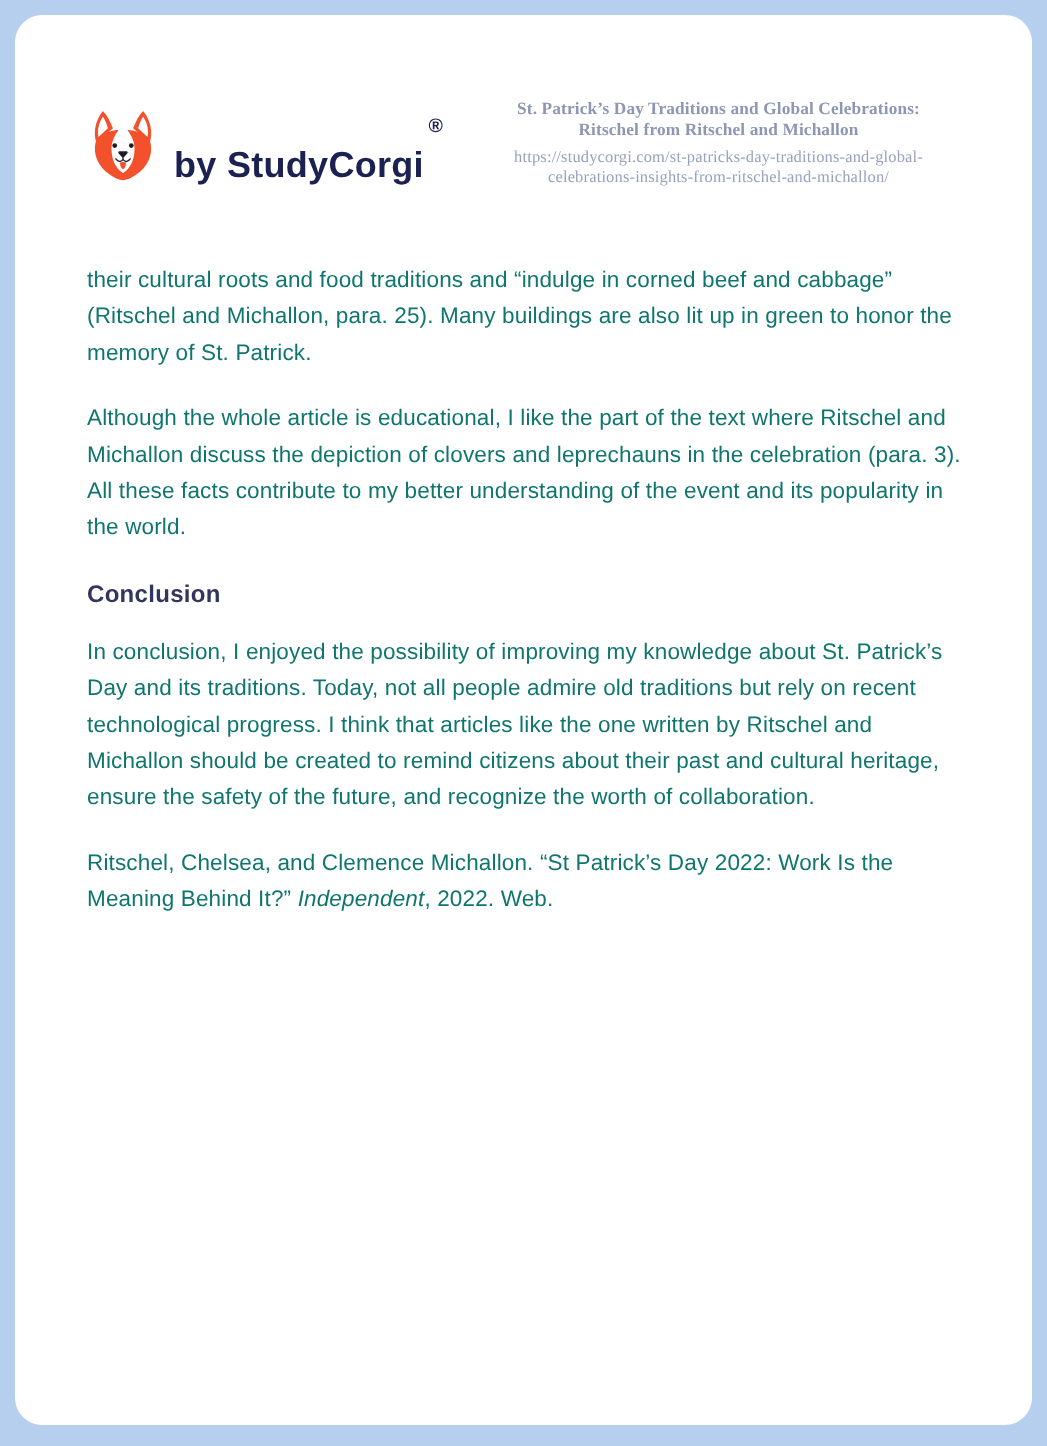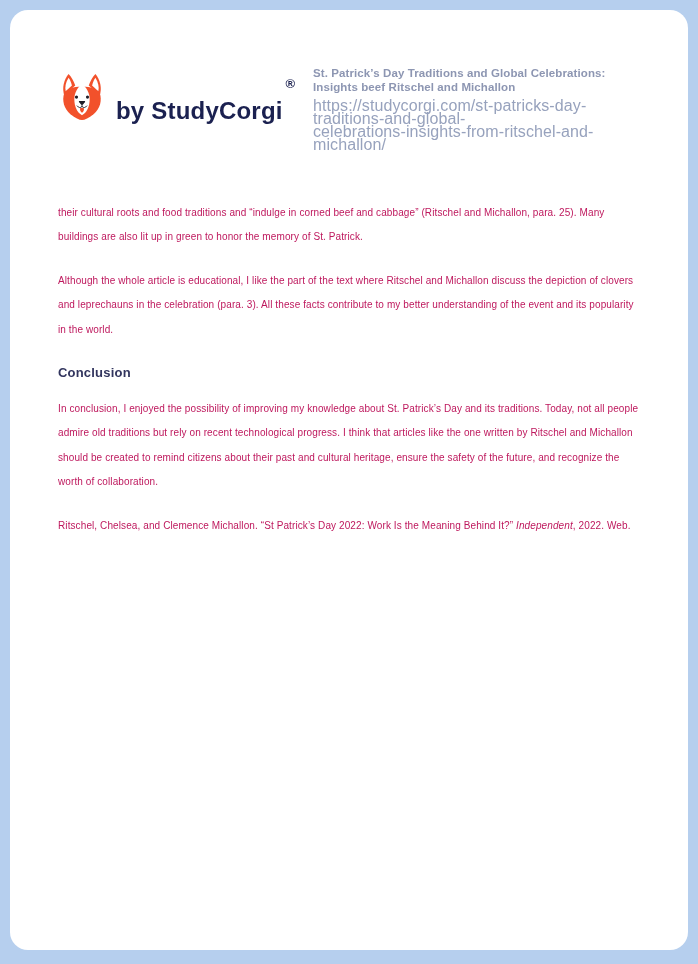--- a/index.html
+++ b/index.html
@@ -44,51 +44,52 @@
   .reg {
     font-size: 13px;
     font-weight: 600;
     color: #1b2150;
     align-self: flex-start;
     margin-top: 4px;
     margin-left: 3px;
   }
   .meta {
     width: 332px;
-    text-align: left;
+    text-align: center;
+    font-family: Liberation Serif, serif;
   }
   .doc-title {
     font-size: 11.5px;
     font-weight: 700;
     color: #8d96b2;
     line-height: 14px;
     letter-spacing: 0.1px;
   }
   .doc-url {
     margin-top: 5px;
-    font-size: 16px;
+    font-size: 11px;
     color: #97a2bd;
     line-height: 13px;
     letter-spacing: 0.1px;
     cursor: pointer;
   }
   
   .content {
     padding: 50px 46px 0 48px;
   }
   .content p {
     margin: 0 0 19px;
-    font-size: 10px;
+    font-size: 15px;
     line-height: 24.4px;
-    color: #be185d;
+    color: #0f766e;
     letter-spacing: 0.1px;
   }
   .content h2 {
     margin: 23px 0 17px;
-    font-size: 13px;
+    font-size: 16px;
     font-weight: 800;
     color: #32355e;
     letter-spacing: 0.2px;
   }
   .citation em { font-style: italic; }
 </style>
 </head>
 <body>
 
 <div class="card">
@@ -119,21 +120,21 @@
           <path d="M46,75.5 C47.2,74.5 52.8,74.5 54,75.5 C54.5,79.5 53,83.5 50,84.8 C47,83.5 45.5,79.5 46,75.5 Z" fill="#f2512b"></path>
         </svg>
       </span>
       <span class="brand-text">by StudyCorgi</span>
       <span class="reg">®</span>
     </div>
 
     <div class="meta">
       <div class="doc-title">
         <div>St. Patrick’s Day Traditions and Global Celebrations:</div>
-        <div>Insights beef Ritschel and Michallon</div>
+        <div>Ritschel from Ritschel and Michallon</div>
       </div>
       <div class="doc-url">
         <div>https://studycorgi.com/st-patricks-day-traditions-and-global-</div>
         <div>celebrations-insights-from-ritschel-and-michallon/</div>
       </div>
     </div>
   </header>
 
   <main class="content">
     <p>their cultural roots and food traditions and “indulge in corned beef and cabbage” (Ritschel and Michallon, para. 25). Many buildings are also lit up in green to honor the memory of St. Patrick.</p>

